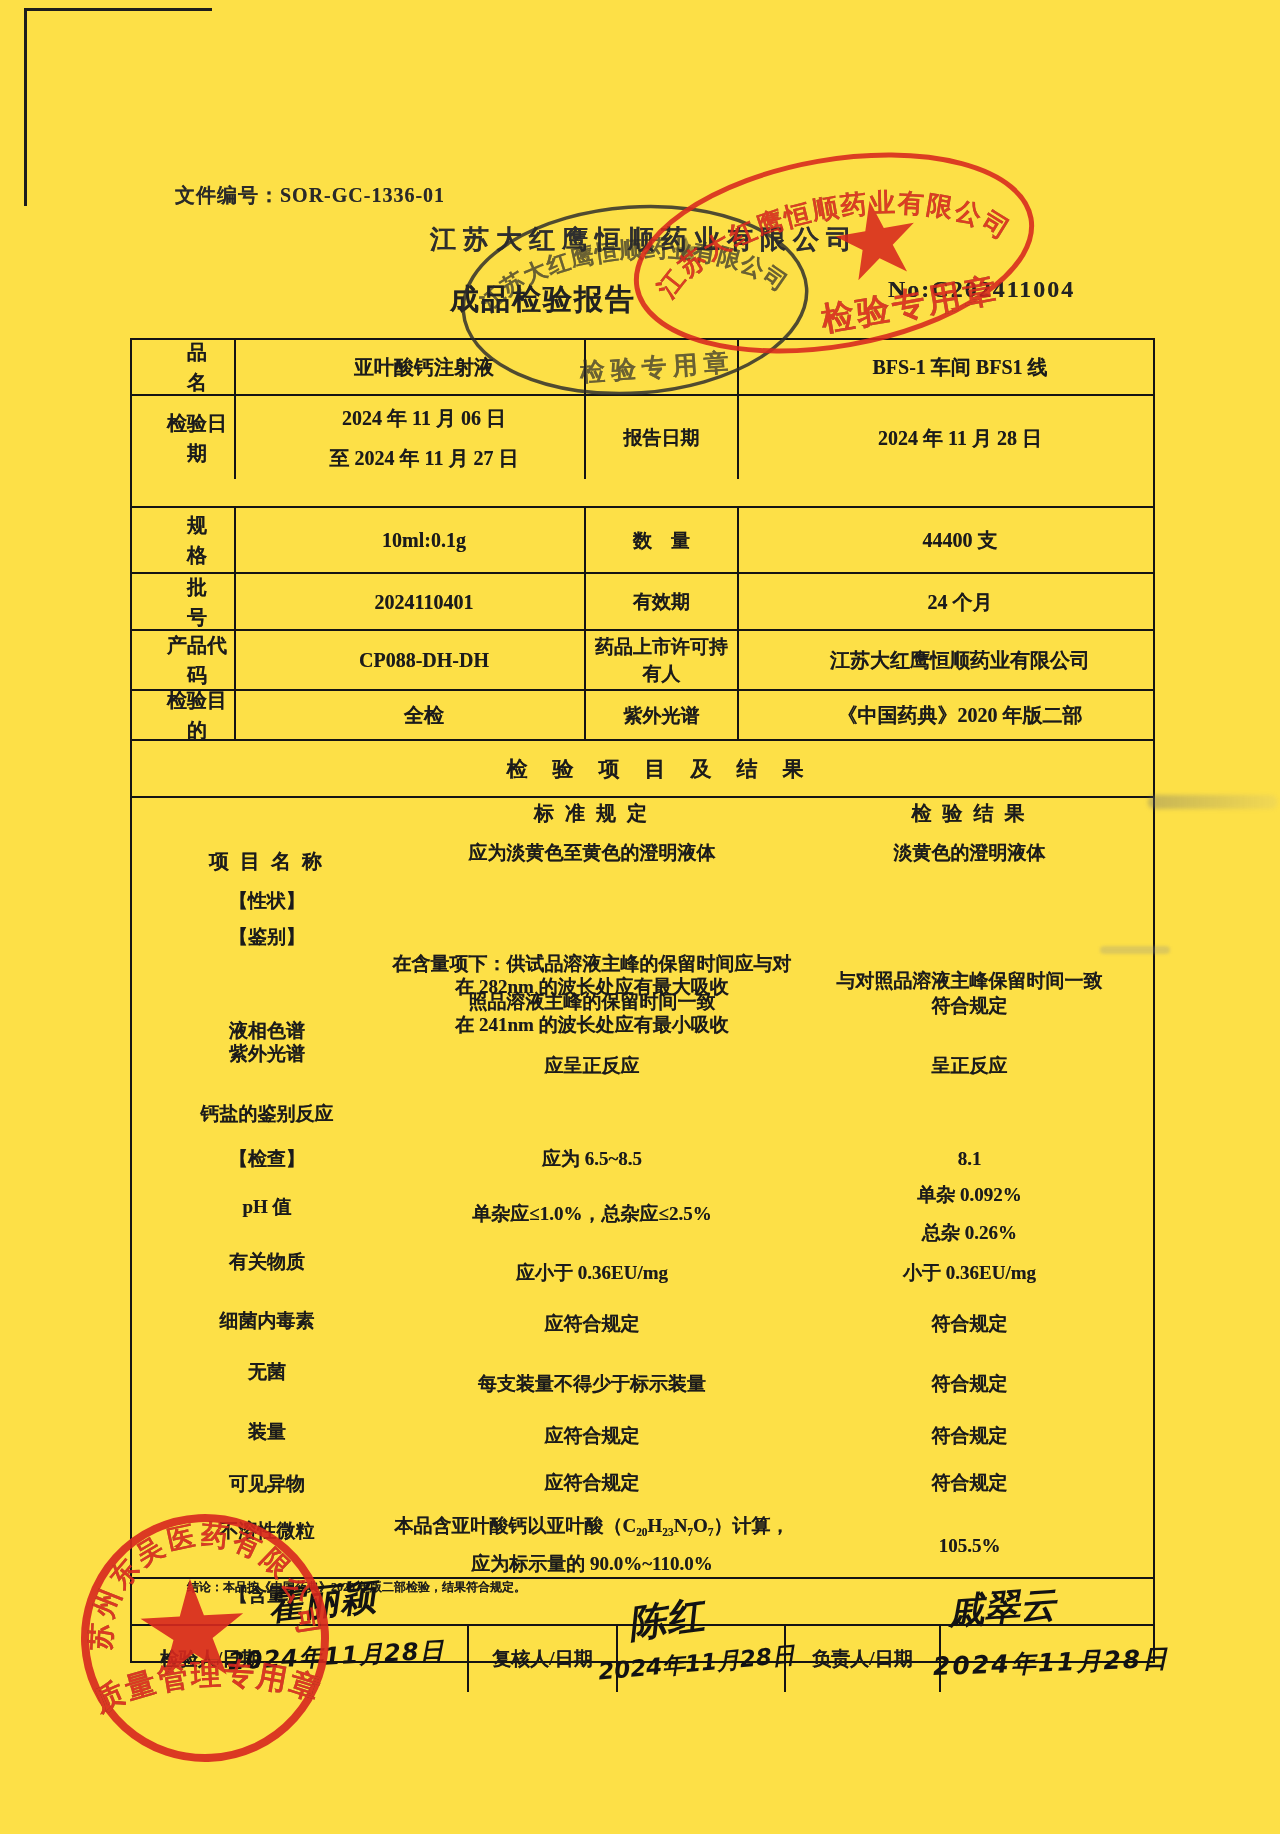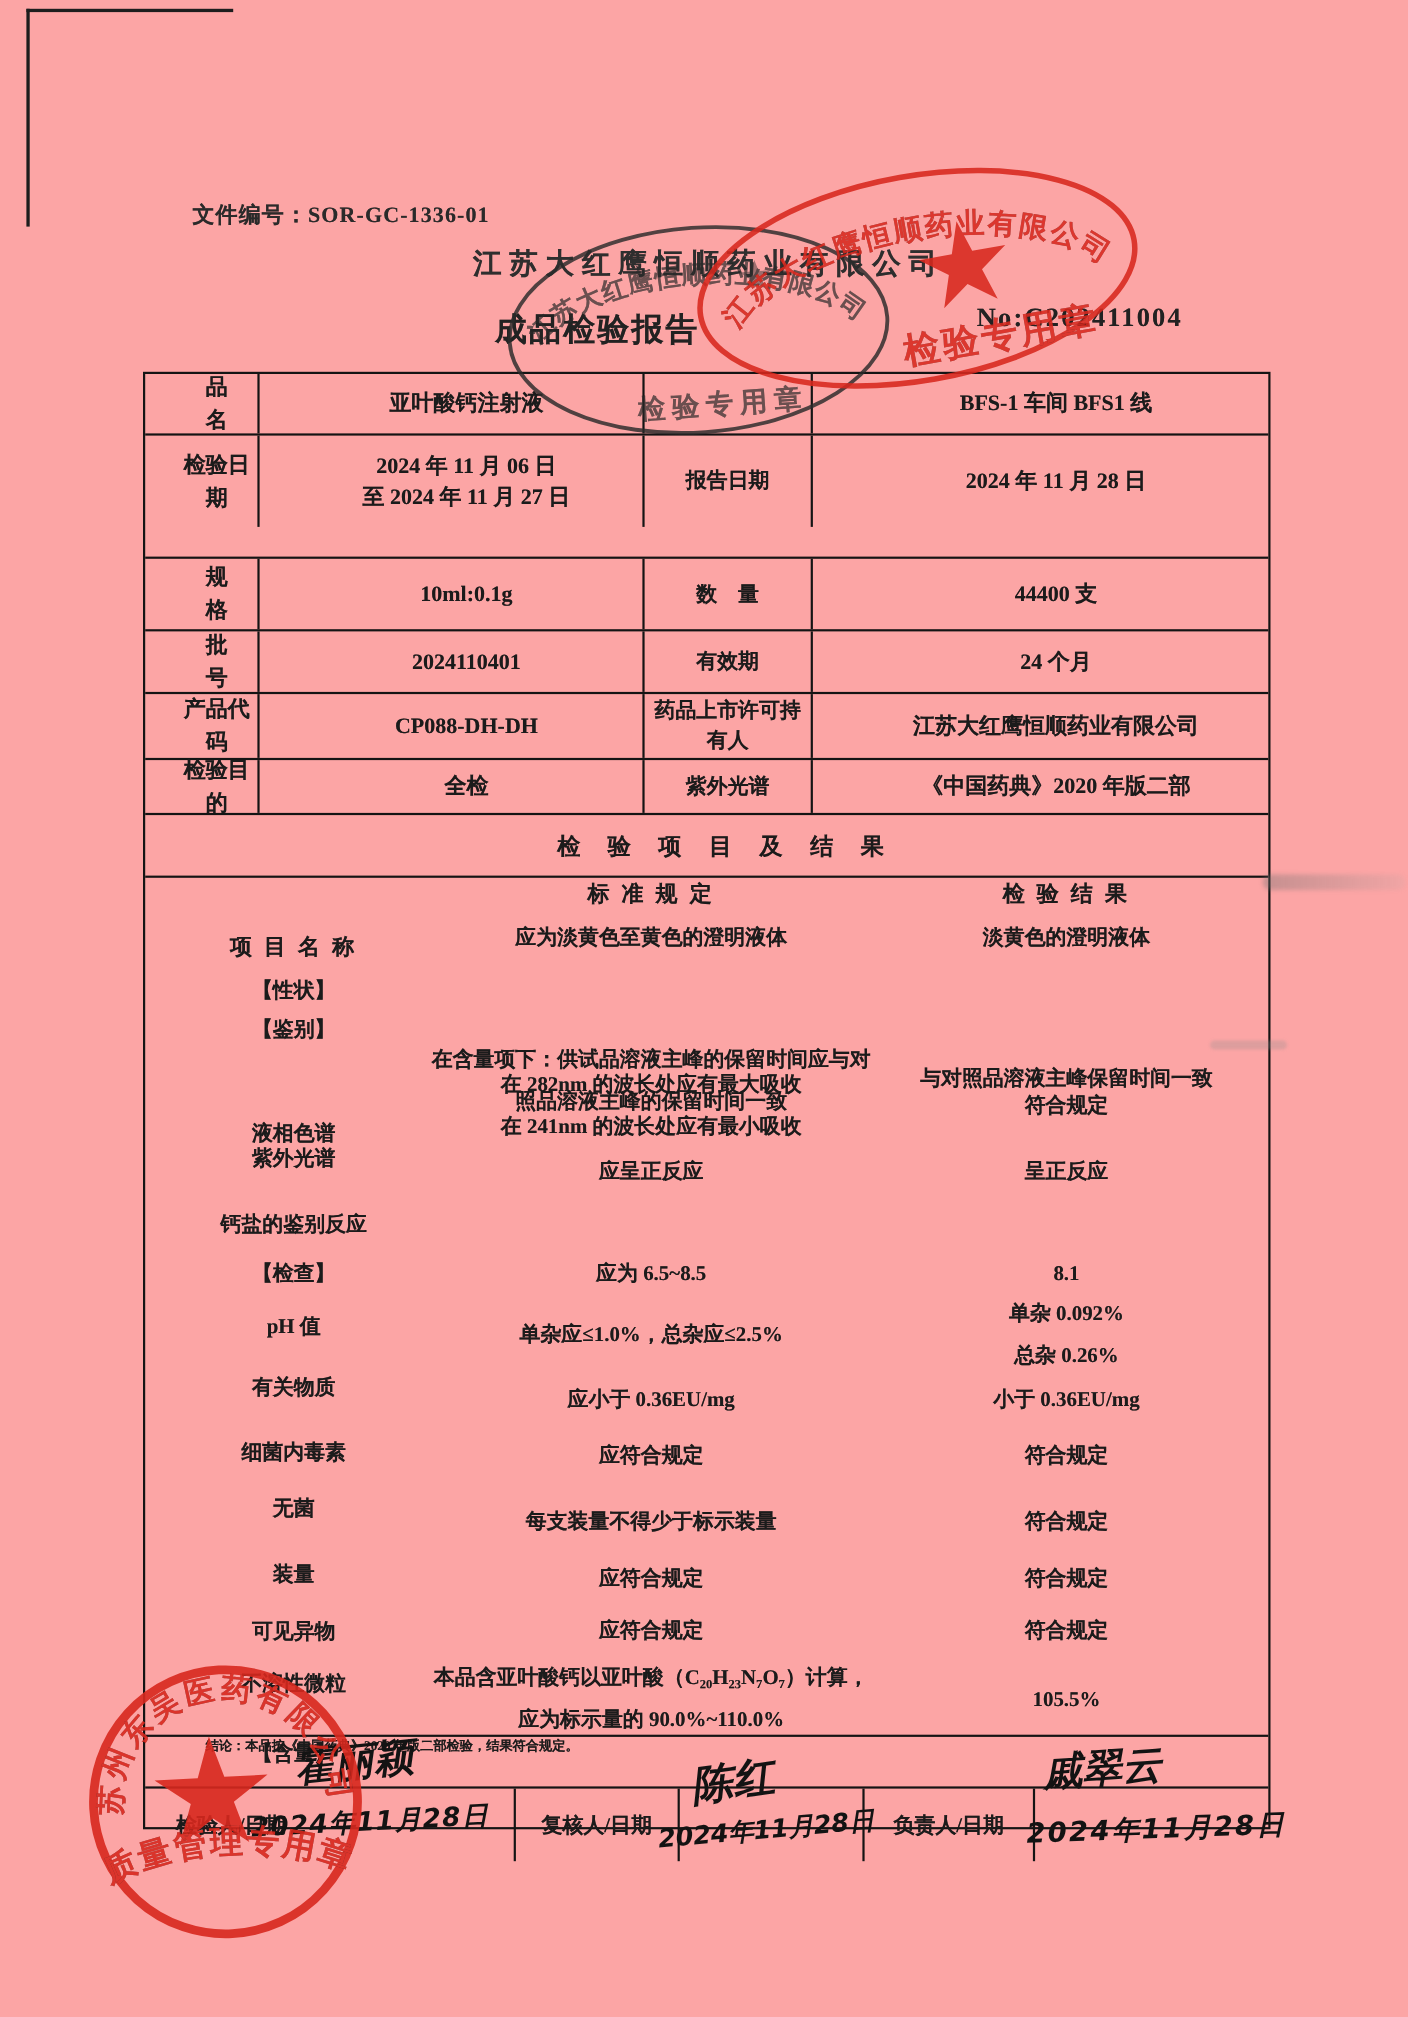--- a/index.html
+++ b/index.html
@@ -1,37 +1,37 @@
 <!DOCTYPE html>
 <html><head>
 <meta charset="utf-8">
 <style>
   * { margin:0; padding:0; box-sizing:border-box; }
   body { background:#888; }
   .page {
     position:relative; width:1280px; height:1834px; margin:0 auto;
-    background:#fca5a5; overflow:hidden;
+    background:#fde047; overflow:hidden;
     font-family:"Liberation Serif","DejaVu Serif",serif;
     color:#1b1b1b;
     text-shadow:0 0 .5px rgba(25,25,25,.55);
   }
   .cornerV { position:absolute; left:24px; top:8px; width:3px; height:198px; background:#1d1d1d; }
   .cornerH { position:absolute; left:24px; top:8px; width:188px; height:3px; background:#1d1d1d; }
   .docno { position:absolute; left:175px; top:182px; font-size:20px; letter-spacing:1px; font-weight:600; color:#2a2a2a; }
   .company-line { position:absolute; left:430px; top:222px; font-size:26px; letter-spacing:7px; font-weight:600; color:#2e2e2e; }
   .report-title { position:absolute; left:448px; top:280px; width:190px; text-align:center; font-size:29px; letter-spacing:2px; font-weight:700; color:#222; }
   .report-no { position:absolute; left:888px; top:276px; font-size:24px; letter-spacing:2px; font-weight:600; color:#222; }
 
   .tbl { position:absolute; left:130px; top:338px; width:1025px; height:1325px; border:2.5px solid #141414; background:transparent; }
   .row { display:flex; width:100%; border-top:2px solid #141414; }
   .row.first { border-top:none; }
   .cell { display:flex; align-items:center; justify-content:center; text-align:center; border-left:2px solid #141414; font-size:20px; font-weight:600; white-space:pre-line; line-height:30px;padding-left:28px; }
   .cell.nb { border-left:none; }
   .c1 { width:102px; } .c2 { width:350px; } .c3 { width:153px; font-size:19px; line-height:27px; padding:17px 4px; } .c4 { width:420px; flex:1; }
-  .r1 { height:54px; } .r2 { height:85px; } .r2 .c2 { line-height:28px; } .r3 { height:66px;margin-top:27px; } .r4 { height:57px; } .r5 { height:60px; } .r6 { height:50px; }
+  .r1 { height:54px; } .r2 { height:85px; } .r2 .c2 { line-height:40px; } .r3 { height:66px;margin-top:27px; } .r4 { height:57px; } .r5 { height:60px; } .r6 { height:50px; }
   .sectionrow { height:57px; display:flex; align-items:center; justify-content:center; border-top:2px solid #141414; font-size:21px; font-weight:700; letter-spacing:2px;padding-left:27px; }
   .results { position:relative; height:781px; border-top:2px solid #141414; }
   .rln { position:absolute; transform:translateY(-50%); white-space:pre-line; text-align:center; font-size:19px; font-weight:600; line-height:38px; }
   .rname { left:15px;  width:240px;margin-top:48px; }
   .rstd  { left:235px; width:450px; }
   .rres  { left:655px; width:365px; }
   .rhead { font-size:20px; letter-spacing:3px; }
   .conclrow { height:47px; display:flex; align-items:flex-start; border-top:2px solid #141414; padding-left:55px; font-size:12px; font-weight:600; }
   .sigrow { height:68px; display:flex; border-top:2px solid #141414; }
   .sig-label { display:flex; align-items:center; font-size:19px; font-weight:600; }

